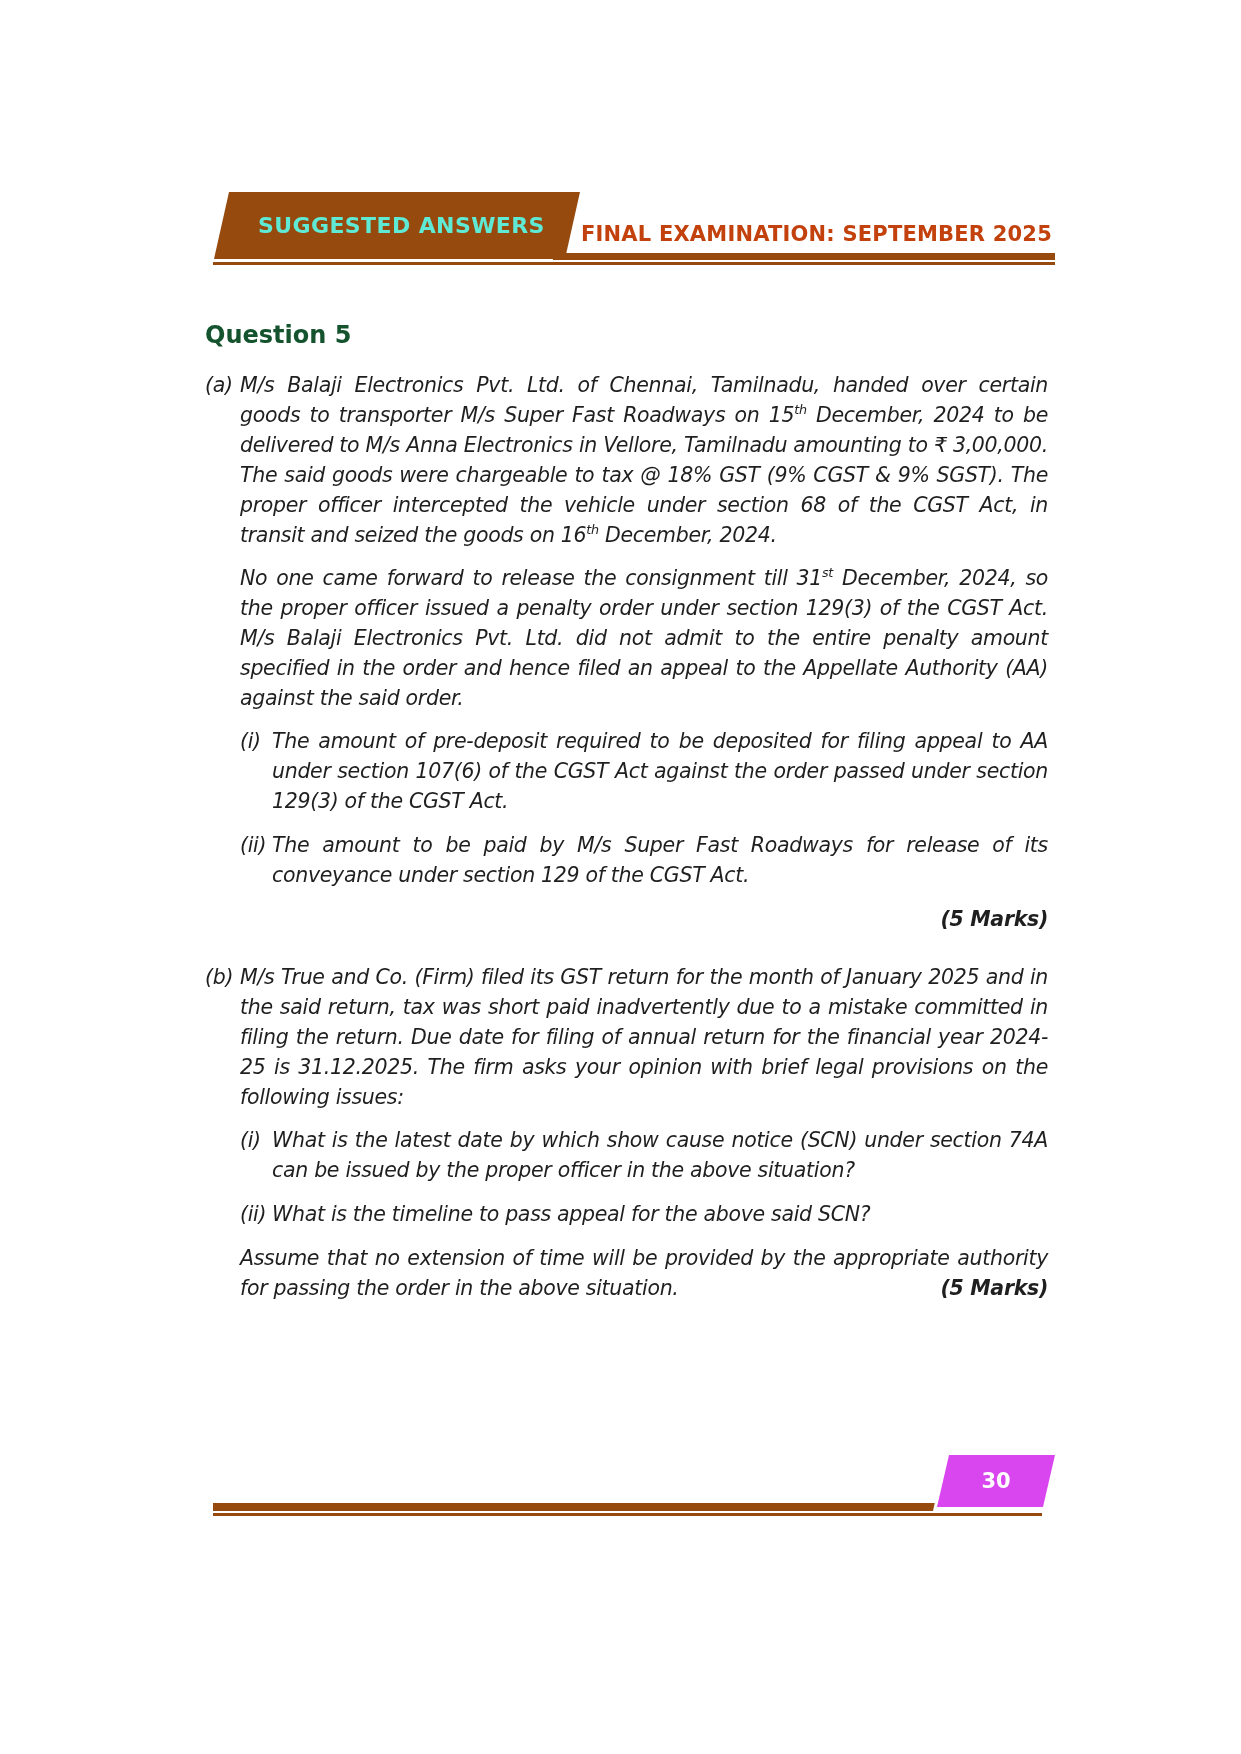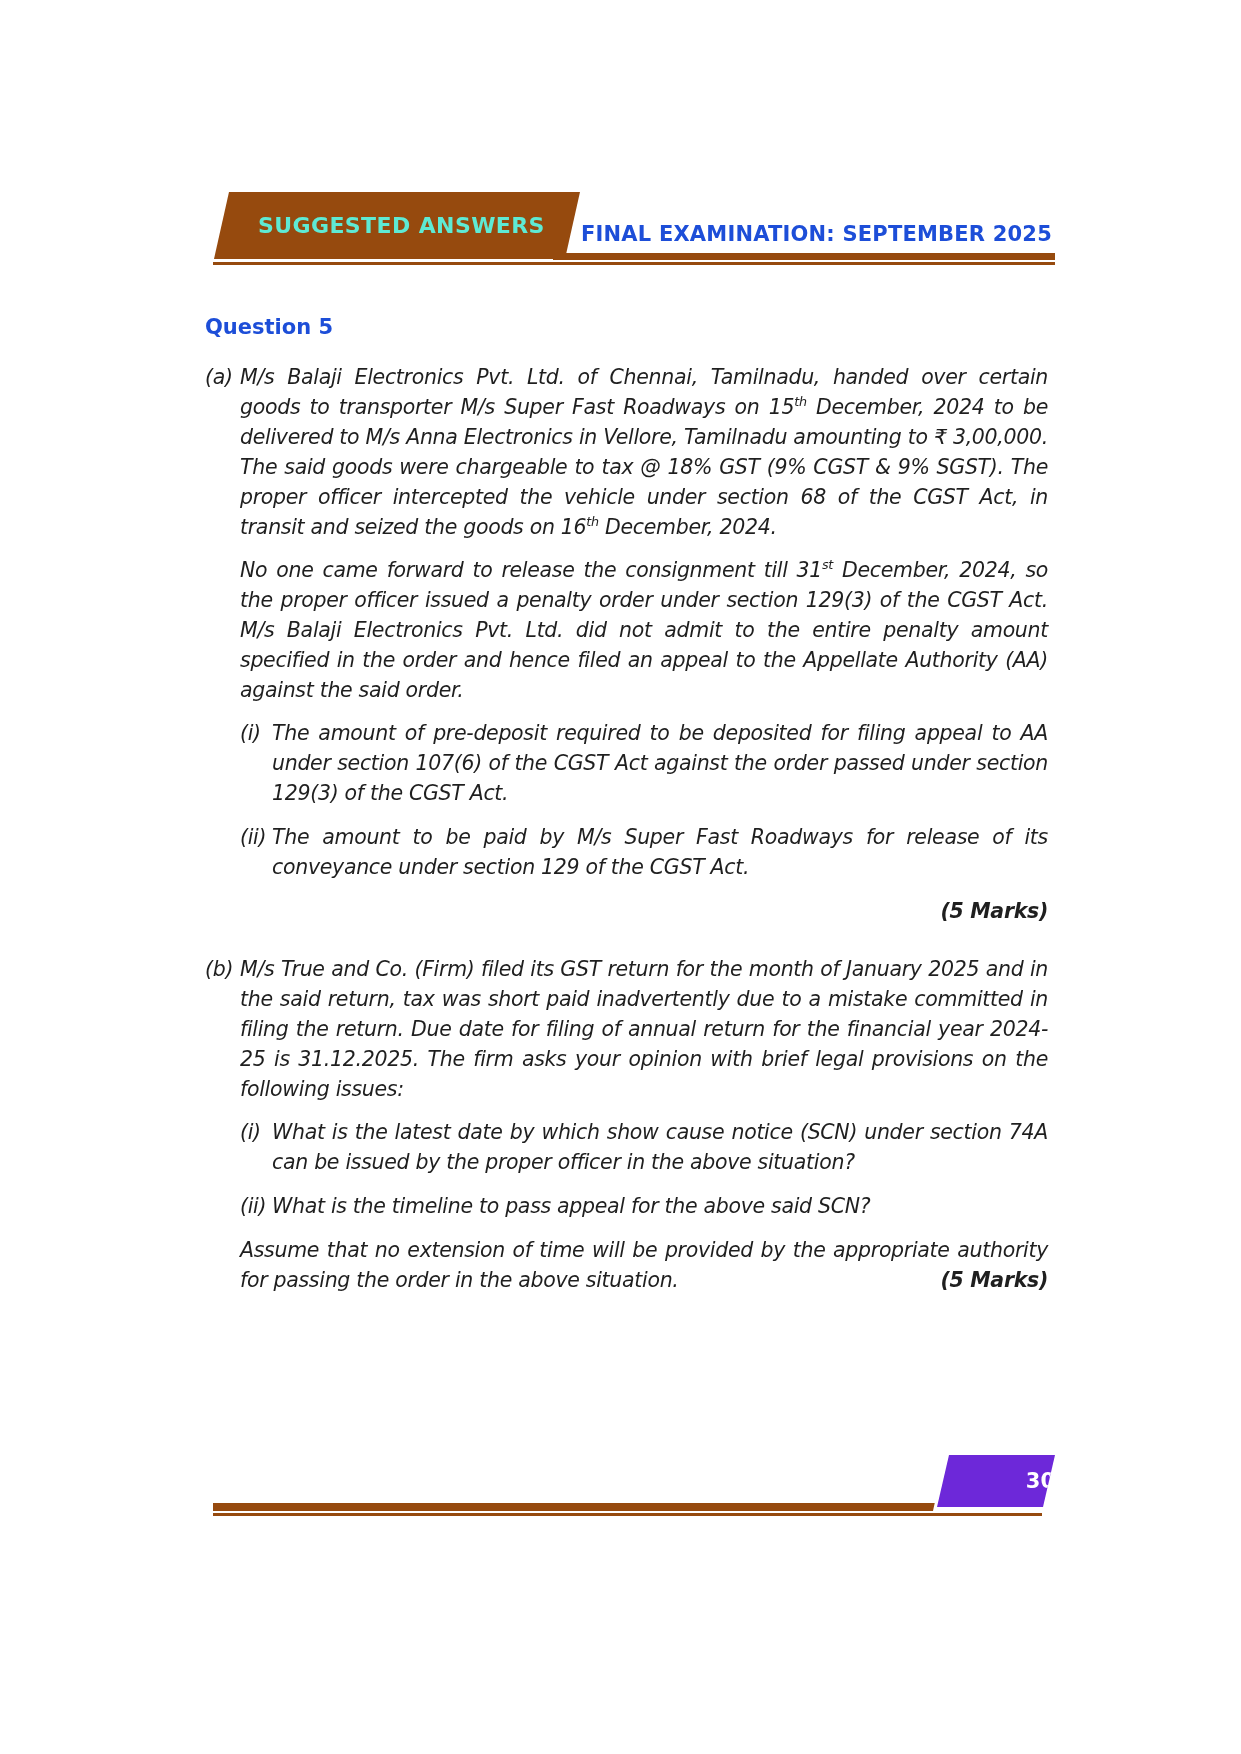--- a/index.html
+++ b/index.html
@@ -27,33 +27,33 @@
   }
   .banner span{
     display:block;
     padding-left:44px;
     line-height:67px;
     font-size:22px;font-weight:bold;color:#5eead4;
     letter-spacing:0.4px;
   }
   .exam-title{
     position:absolute;right:189px;top:222px;
-    font-size:21px;font-weight:bold;color:#1d4ed8;
+    font-size:21px;font-weight:bold;color:#c2410c;
     letter-spacing:0.2px;
   }
   
   .content{
     position:absolute;left:205px;top:306px;width:843px;
     font-size:20.5px;line-height:30px;
     font-style:italic;
     letter-spacing:-0.3px;
   }
   .q-title{
-    font-style:normal;font-weight:bold;font-size:21px;line-height:26px;
-    margin:8px 0 22px 0;color:#1d4ed8;letter-spacing:0;
+    font-style:normal;font-weight:bold;font-size:24px;line-height:26px;
+    margin:16px 0 22px 0;color:#14532d;letter-spacing:0;
   }
   .part{display:flex;margin:0 0 14px 0;}
   .part-label{width:35px;flex-shrink:0;}
   .part-body{flex:1;min-width:0;}
   p.para{margin:0 0 13px 0;text-align:justify;}
   .item{display:flex;margin:0 0 14px 0;}
   .item-label{width:32px;flex-shrink:0;}
   .item-text{flex:1;min-width:0;margin:0;text-align:justify;}
   .marks{margin:1px 0 14px 0;text-align:right;font-weight:bold;}
   .closing{position:relative;}
@@ -70,23 +70,23 @@
     position:absolute;left:213px;top:1513px;width:829px;height:3px;
     background:#964a0e;
   }
   .page-badge-halo{
     position:absolute;left:933px;top:1451px;width:126px;height:60px;
     background:#ffffff;
     clip-path:polygon(13px 0,100% 0,calc(100% - 13px) 100%,0 100%);
   }
   .page-badge{
     position:absolute;left:937px;top:1455px;width:118px;height:52px;
-    background:#6d28d9;
+    background:#d946ef;
     clip-path:polygon(12px 0,100% 0,calc(100% - 12px) 100%,0 100%);
-    text-align:right;line-height:52px;
+    text-align:center;line-height:52px;
     font-size:21px;font-weight:bold;color:#ffffff;
   }
 </style>
 </head>
 <body>
 
 <div class="page">
 
   <div class="hdr-band"></div>
   <div class="hdr-rule"></div>

